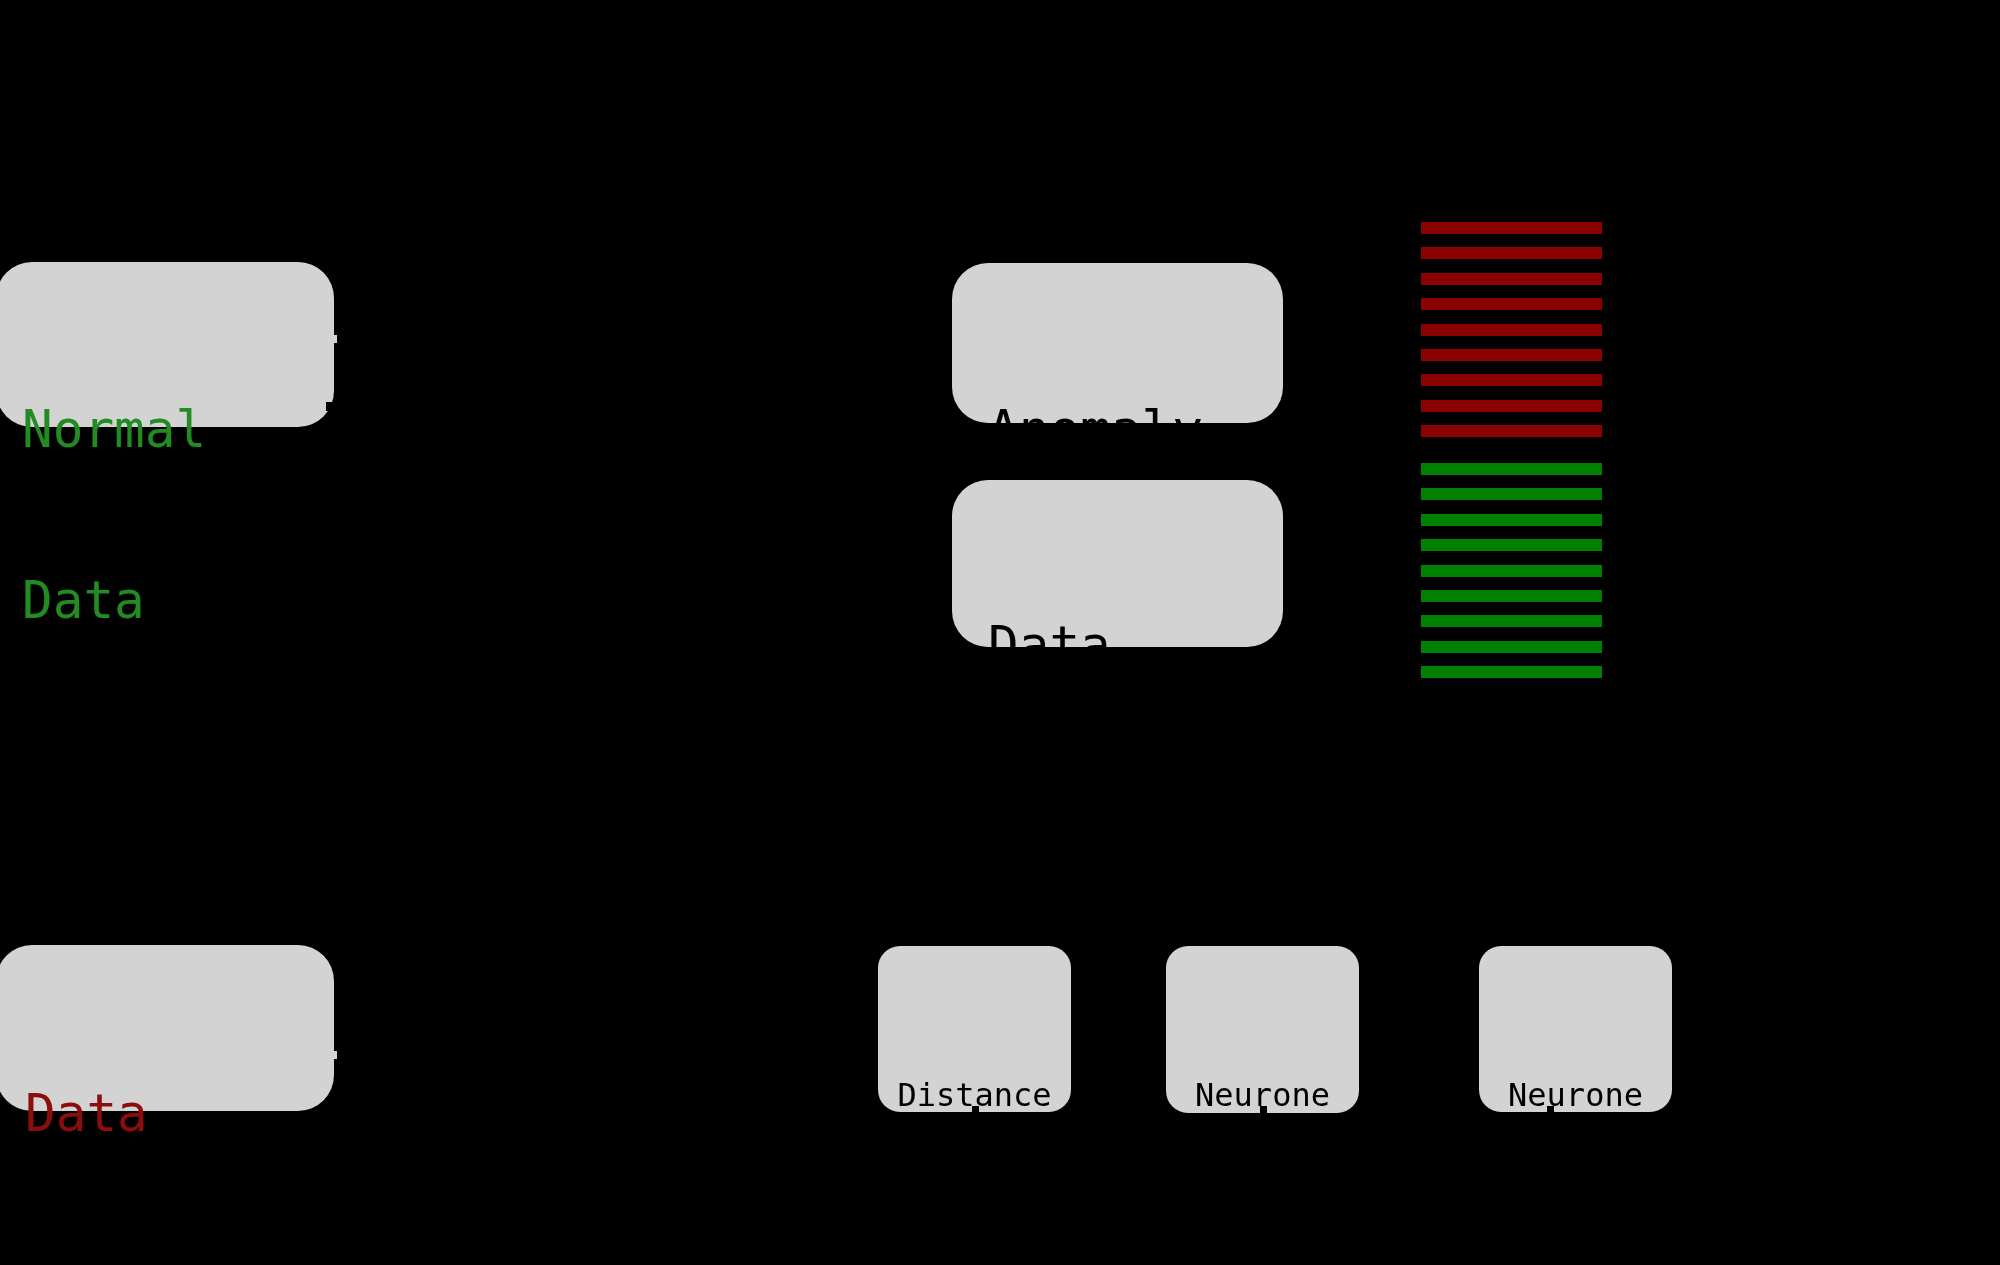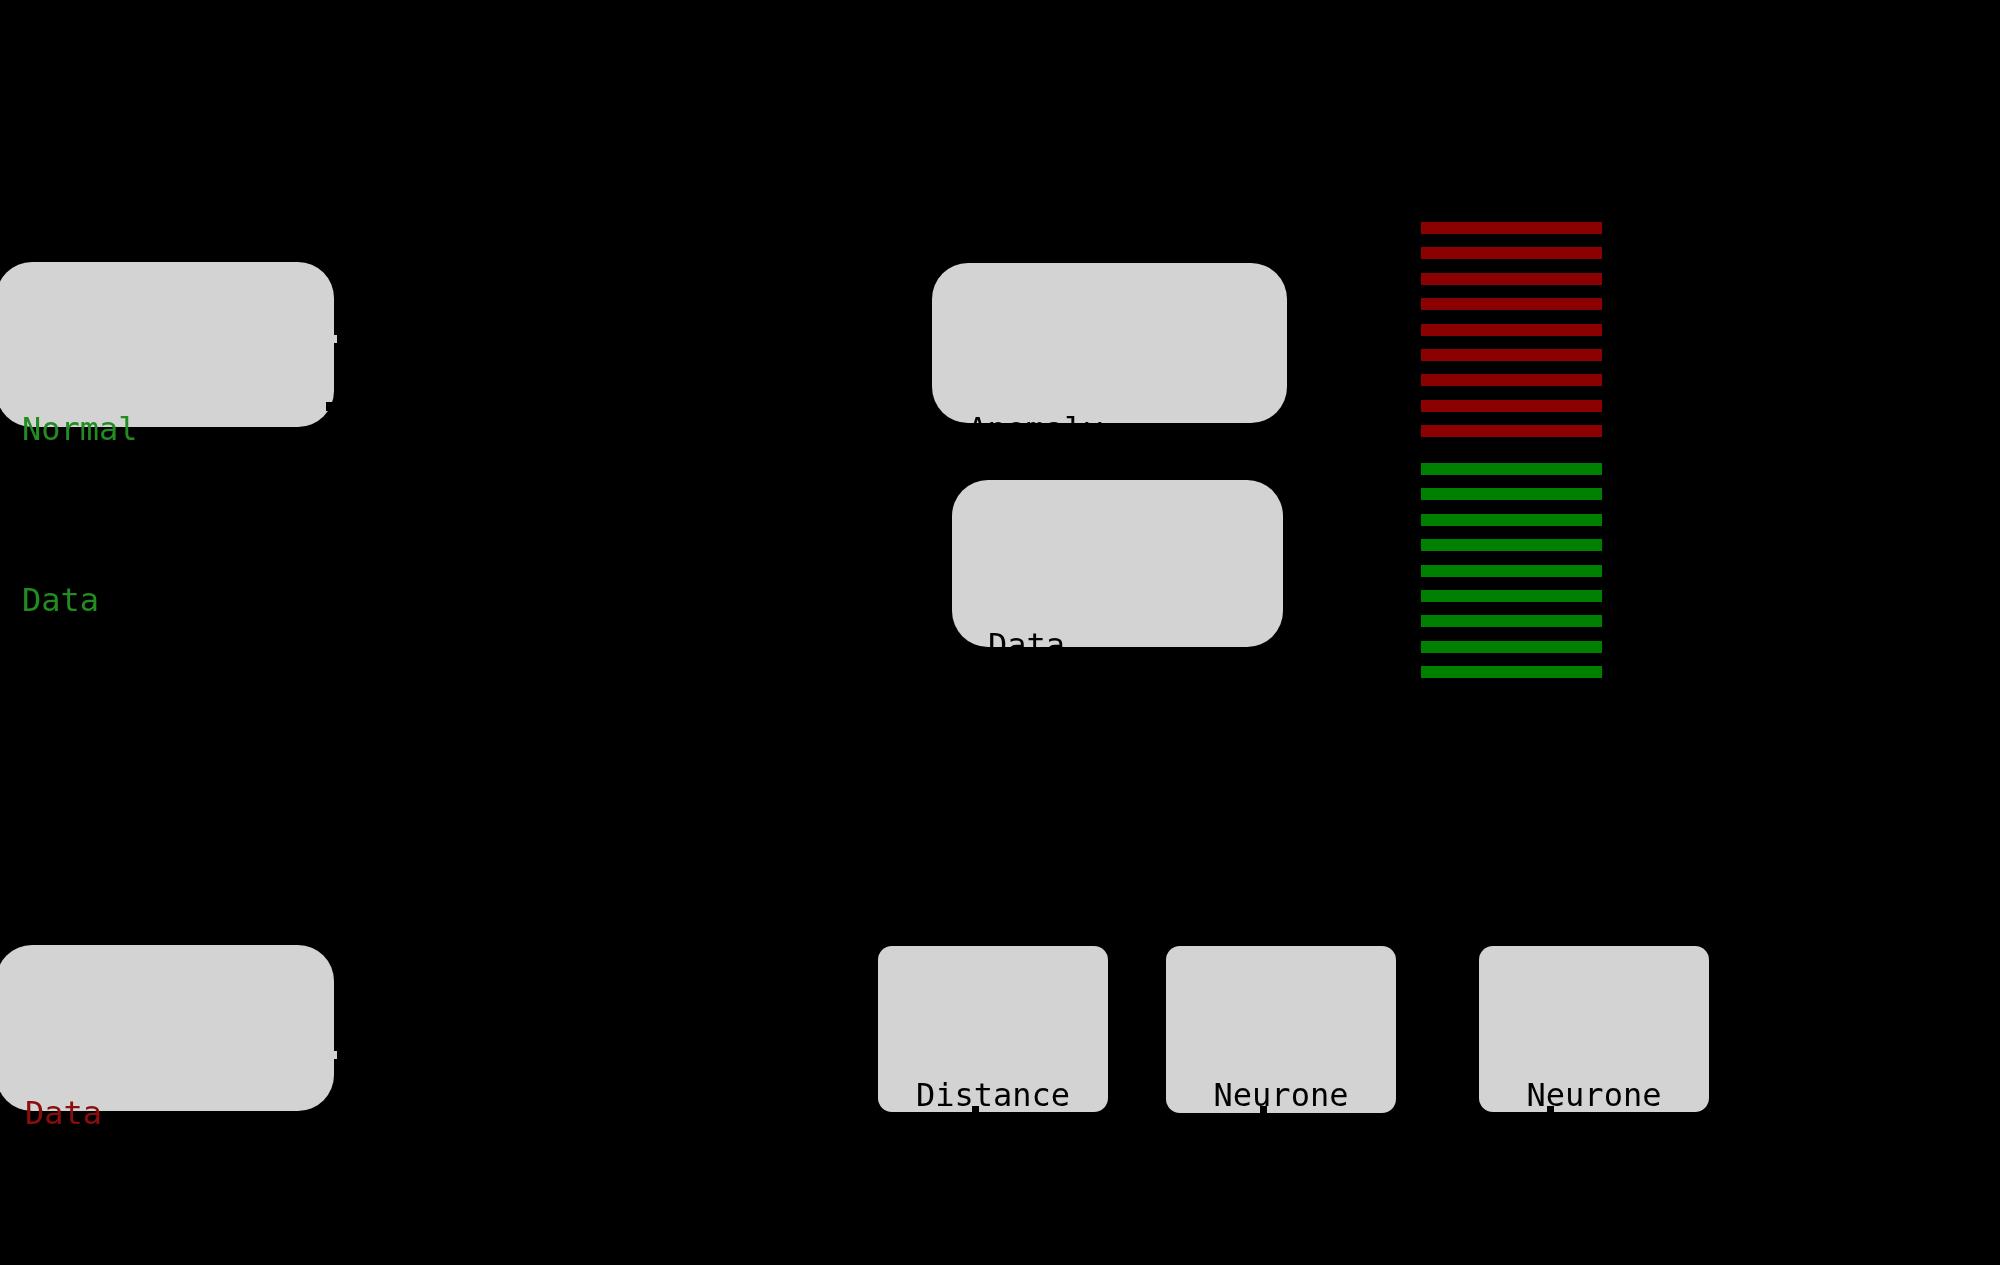--- a/index.html
+++ b/index.html
@@ -14,37 +14,37 @@
     position: absolute;
     background: #d3d3d3;
     border-radius: 36px;
   }
   .label {
     position: absolute;
     white-space: pre;
     color: #000;
   }
   .label span { display: block; }
-  .big   { font-size: 32px; line-height: 57px; }
+  .big   { font-size: 51px; line-height: 57px; }
   .small { font-size: 32px; line-height: 44px; }
 
   
   #normal-box   { left: -4px; top: 262px; width: 338px; height: 165px; }
   #normal-box .label   { left: 26px; top: 25px; }
   #abnormal-box { left: -4px; top: 945px; width: 338px; height: 166px; }
   #abnormal-box .label { left: 29px; top: 26px; }
 
   
-  #anomaly-box   { left: 932px; top: 263px; width: 331px; height: 160px; padding-left: 24px; }
+  #anomaly-box   { left: 952px; top: 263px; width: 331px; height: 160px; }
   #anomaly-box .label   { left: 36px; top: 24px; }
   #augmenter-box { left: 952px; top: 480px; width: 331px; height: 167px; }
   #augmenter-box .label { left: 36px; top: 23px; }
 
   
-  .method { width: 230px; height: 166px; border-radius: 14px; }
+  .method { width: 193px; height: 166px; border-radius: 22px; }
   .method .label {
     left: 0; right: 0; top: 39px;
     display: flex; justify-content: center;
   }
   #distance-box { left: 878px;  top: 946px; }
   #kernel-box   { left: 1166px; top: 946px; height: 167px; }
   #neurone-box  { left: 1453px; top: 946px; margin-left: 26px; }
 
   
   .stack {

